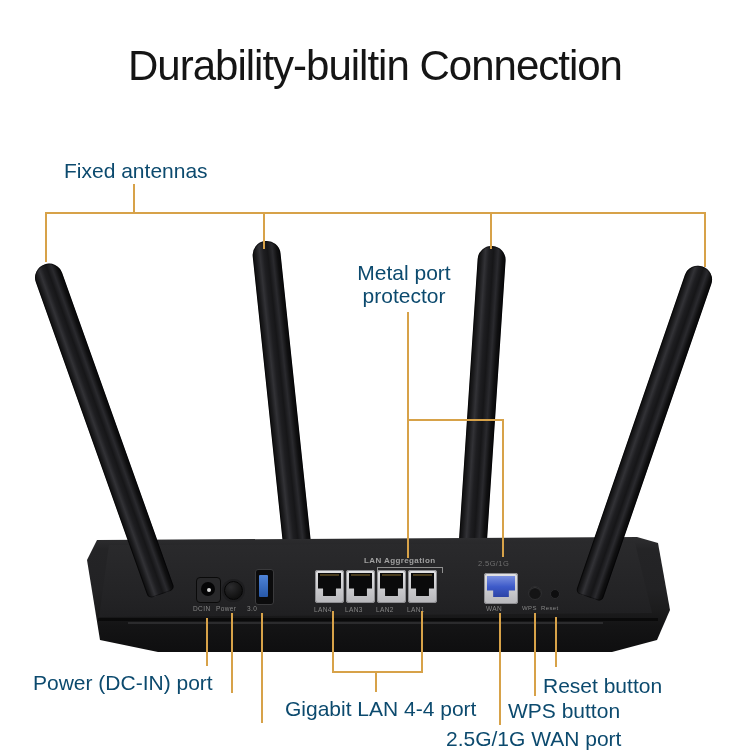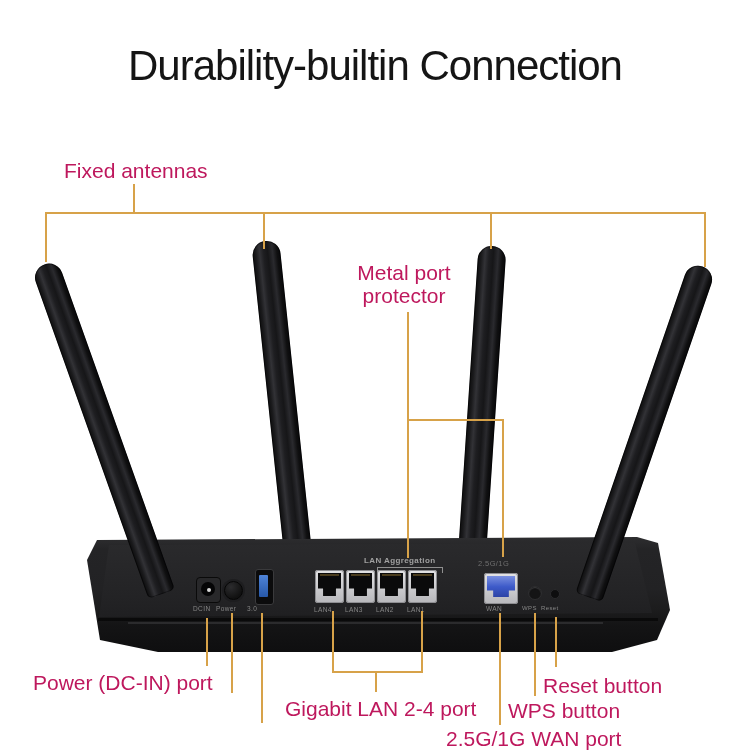--- a/index.html
+++ b/index.html
@@ -6,21 +6,21 @@
   .canvas{position:relative;width:750px;height:750px;background:#fff;overflow:hidden;
           font-family:"Liberation Sans",sans-serif;color:#1b1b1b;}
 
   
   .title{position:absolute;top:2px;left:0;width:750px;text-align:center;
          font-size:42px;font-weight:300;letter-spacing:-1px;color:#151515;margin-top:40px;}
   .subtitle{position:absolute;top:60px;left:0;width:750px;text-align:center;
             font-size:28px;font-weight:300;line-height:34px;color:#1c1c1c;white-space:pre-line;}
 
   
-  .lbl{position:absolute;font-size:21px;font-weight:400;color:#be185d;white-space:nowrap;}
+  .lbl{position:absolute;font-size:21px;font-weight:400;color:#0c4a6e;white-space:nowrap;}
   .lbl.right{}
   .mpp{white-space:pre-line;line-height:23px;text-align:center;}
 
   
   .gl{position:absolute;background:#D7A249;z-index:6;}
 
   
   .antenna{position:absolute;width:28px;height:352px;
     background:linear-gradient(to right,#0d0d0e 0%,#1a1a1c 12%,#323236 26%,#1e1e21 40%,#161618 55%,#2a2a2e 72%,#0f0f10 88%,#08080a 100%);
     border-radius:14px 14px 5px 5px;box-shadow:inset 0 0 0 1px rgba(0,0,0,.45);
@@ -156,18 +156,18 @@
   <div class="gl" style="left:261px;top:613px;width:2px;height:110px;"></div>
   <div class="gl" style="left:332px;top:611px;width:2px;height:62px;"></div>
   <div class="gl" style="left:421px;top:611px;width:2px;height:62px;"></div>
   <div class="gl" style="left:332px;top:671px;width:91px;height:2px;"></div>
   <div class="gl" style="left:375px;top:671px;width:2px;height:21px;"></div>
   <div class="gl" style="left:499px;top:613px;width:2px;height:112px;"></div>
   <div class="gl" style="left:534px;top:613px;width:2px;height:83px;"></div>
   <div class="gl" style="left:555px;top:617px;width:2px;height:50px;"></div>
 
   <div class="lbl right z5" style="left:33px;top:671px;width:172px;">Power (DC-IN) port</div>
-  <div class="lbl z5" style="left:285px;top:697px;">Gigabit LAN 2-4 port</div>
+  <div class="lbl z5" style="left:285px;top:697px;">Gigabit LAN 4-4 port</div>
   <div class="lbl z5" style="left:446px;top:727px;">2.5G/1G WAN port</div>
   <div class="lbl z5" style="left:508px;top:699px;">WPS button</div>
   <div class="lbl z5" style="left:543px;top:674px;">Reset button</div>
 
 </div>
 
 </body></html>

